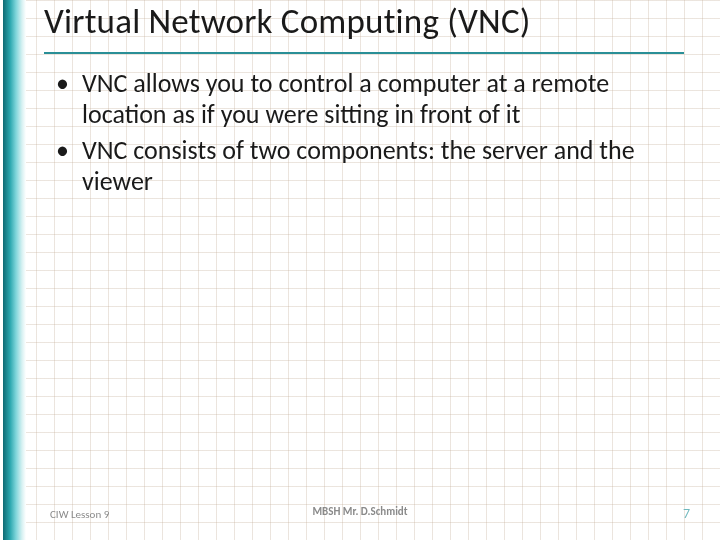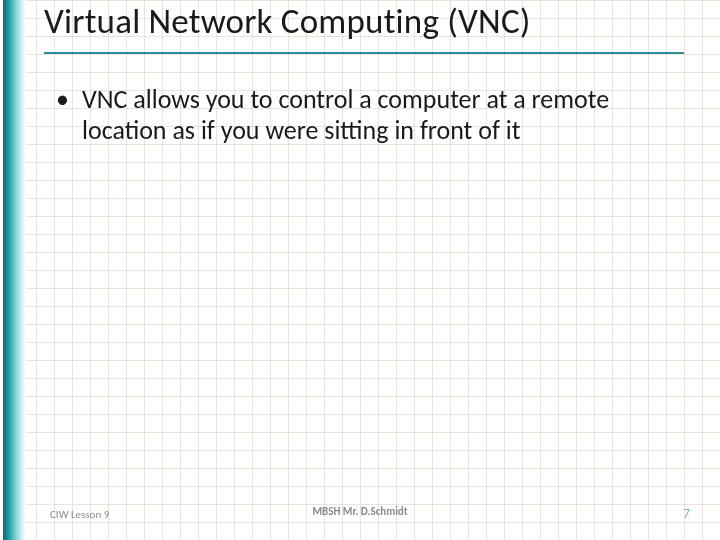--- a/index.html
+++ b/index.html
@@ -51,21 +51,21 @@
   }
   .title-rule {
     border: none;
     border-top: 2px solid #2a8f97;
     margin-left: 0;
     width: 640px;
     margin-top: 2px;
   }
   .bullets {
     list-style: none;
-    margin-top: 30px;
+    margin-top: 14px;
     padding-right: 40px;
   }
   .bullets li {
     position: relative;
     font-size: 26px;
     line-height: 1.18;
     color: #1a1a1a;
     padding-left: 38px;
     margin-bottom: 6px;
   }
@@ -106,20 +106,21 @@
 <body>
 
 <div class="grid-bg"></div>
 <div class="left-accent"></div>
 
 <div class="content">
   <h1 class="title">Virtual Network Computing (VNC)</h1>
   <hr class="title-rule">
   <ul class="bullets">
     <li>VNC allows you to control a computer at a remote location as if you were sitting in front of it</li>
+    <li>VNC consists of two components: the server and the viewer</li>
   </ul>
 </div>
 
 <div class="footer">
   <span>CIW Lesson 9</span>
   <span class="footer-center">MBSH Mr. D.Schmidt</span>
   <span class="footer-right">7</span>
 </div>
 
 </body></html>

